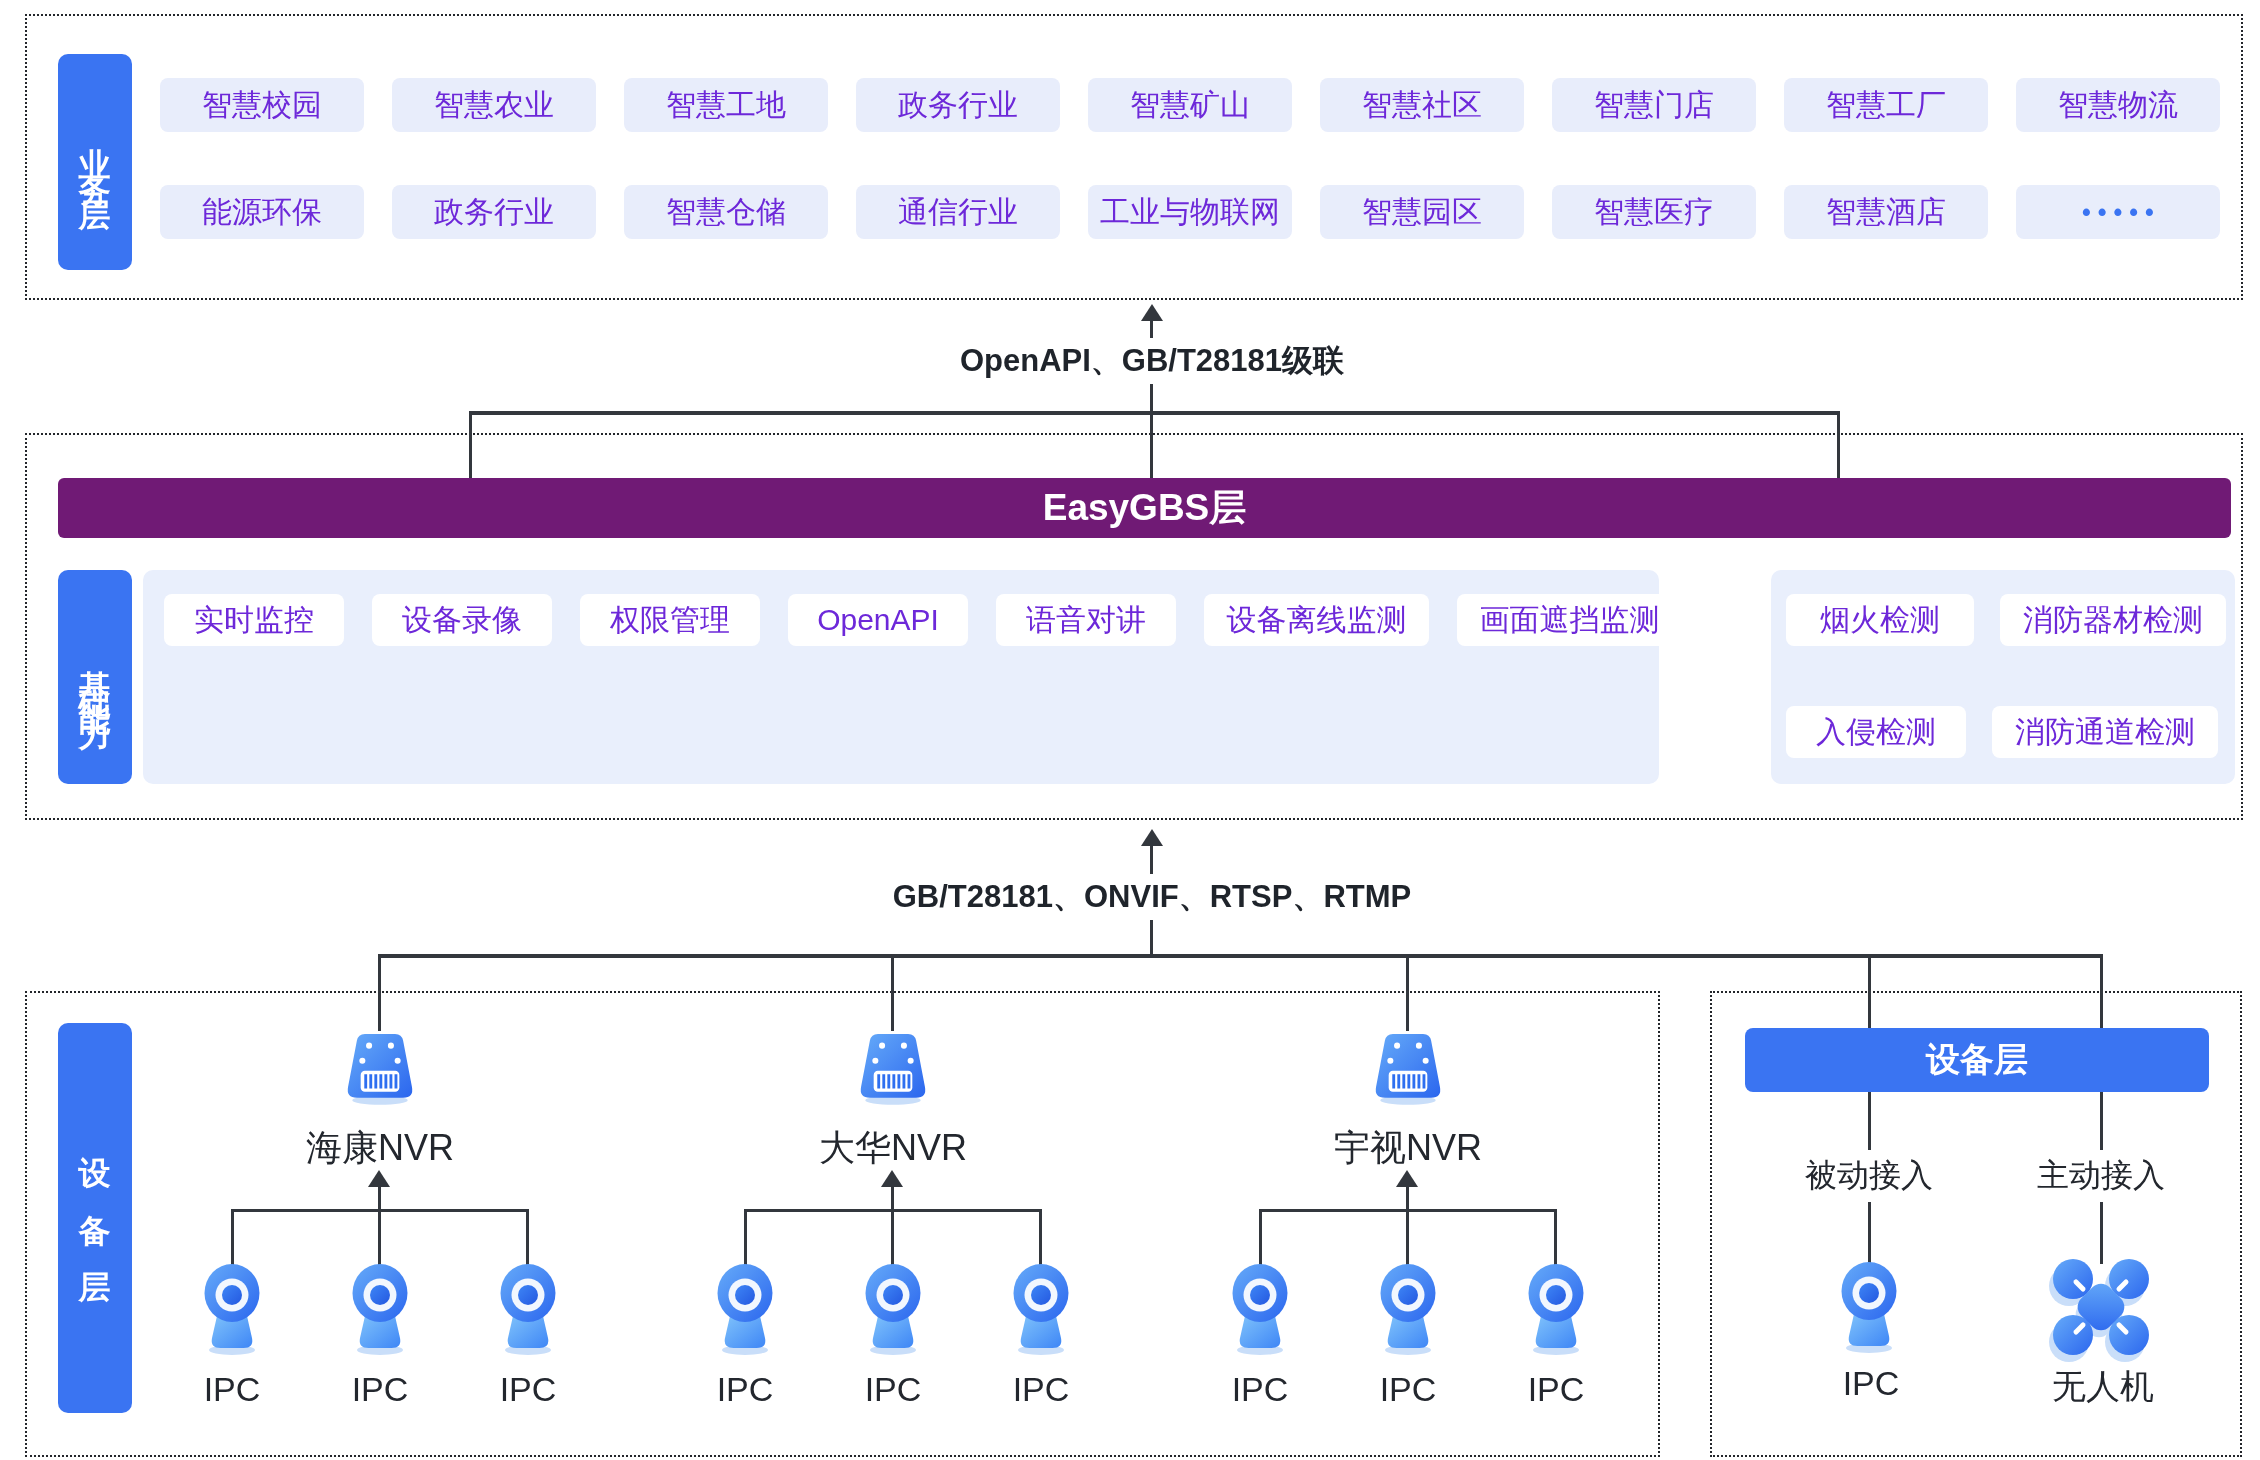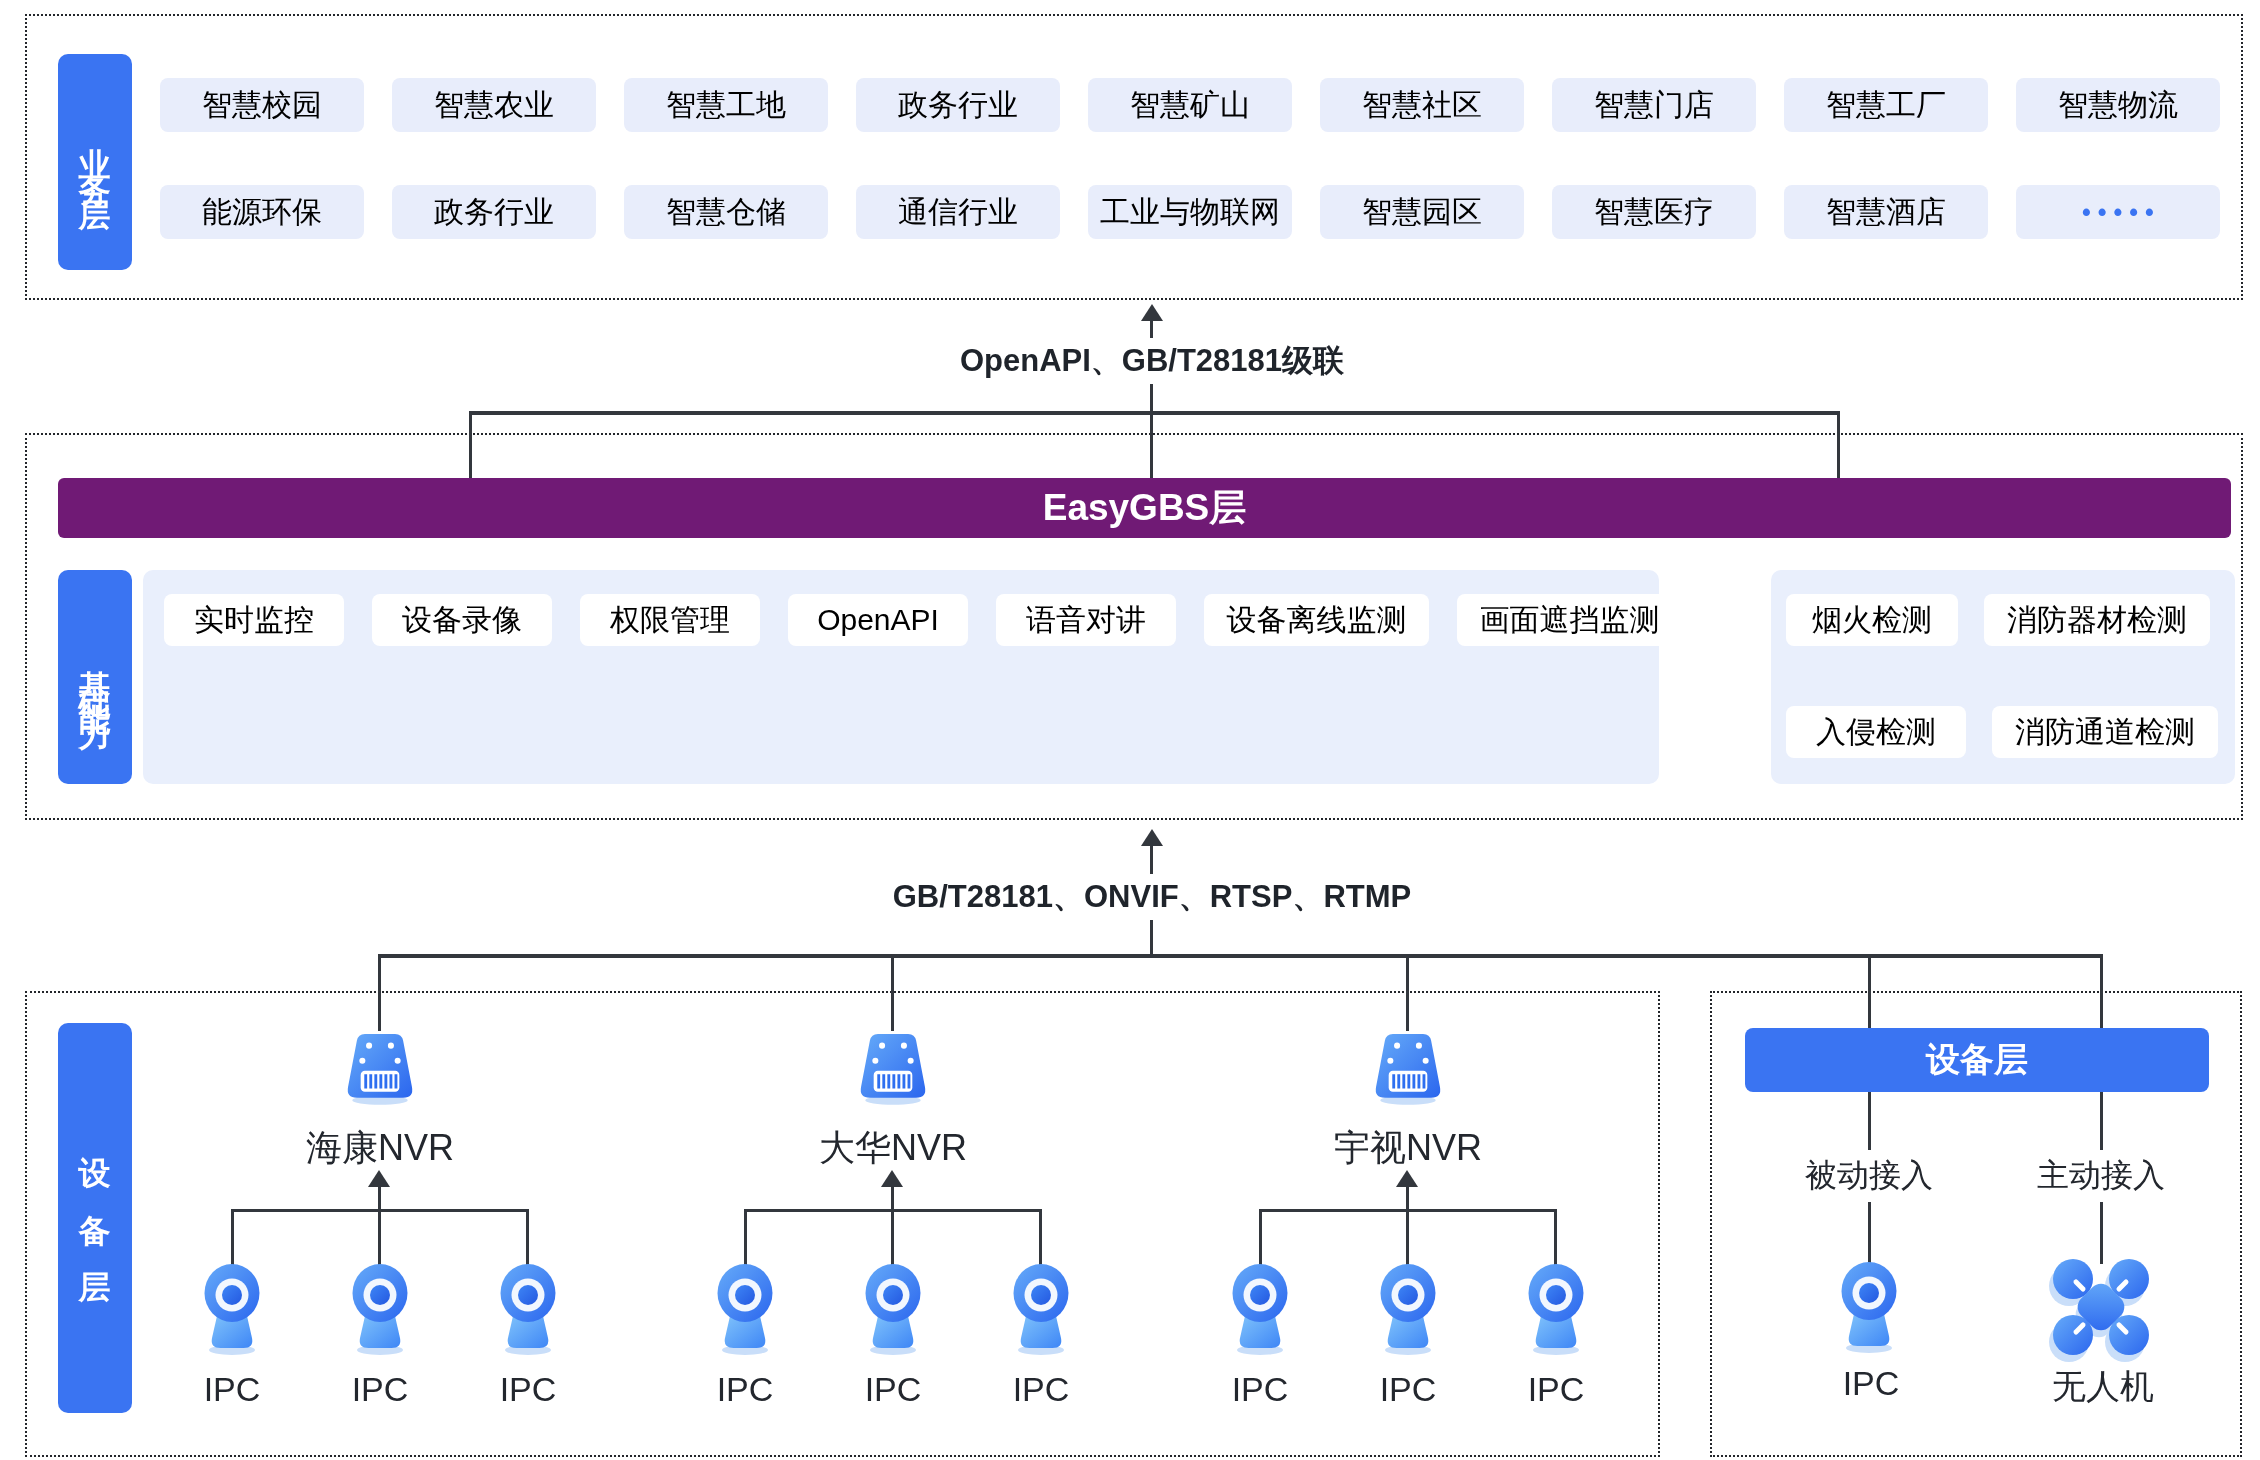--- a/index.html
+++ b/index.html
@@ -22,21 +22,21 @@
     color:#fff;font-size:37px;font-weight:700;display:flex;align-items:center;justify-content:center;z-index:6;
   }
   .panel-bar{
     position:absolute;left:33px;top:35px;width:464px;height:64px;background:#3A74F2;border-radius:8px;
     color:#fff;font-size:34px;font-weight:700;display:flex;align-items:center;justify-content:center;z-index:6;
   }
   .subpanel{position:absolute;background:#E9EFFC;border-radius:10px;}
   .chip-row{position:absolute;display:flex;gap:28px;z-index:6;}
   .chip{
     display:flex;align-items:center;justify-content:center;border-radius:8px;
-    font-size:30px;font-weight:500;color:#000000;box-sizing:border-box;flex:0 0 auto;height:100%;
+    font-size:30px;font-weight:500;color:#6d28d9;box-sizing:border-box;flex:0 0 auto;height:100%;
   }
   .chip.light{background:#E8EDFB;}
   .chip.white{background:#ffffff;}
   .w204{width:204px;}
   .w180{width:180px;}
   .w225{width:225px;}
   .dots{color:#3A74F2;font-size:25px;font-weight:700;letter-spacing:7px;padding-left:7px;}
   .line{position:absolute;background:#33373d;z-index:4;}
   .arrow-up{
     position:absolute;width:0;height:0;z-index:4;
@@ -120,21 +120,21 @@
       <span class="chip white w180">OpenAPI</span>
       <span class="chip white w180">语音对讲</span>
       <span class="chip white w225">设备离线监测</span>
       <span class="chip white w225">画面遮挡监测</span>
     </div>
   </div>
 
 
   <div class="subpanel" style="left:1744px;top:135px;width:464px;height:214px;">
     <div class="chip-row" style="left:15px;top:24px;height:52px;gap:26px;">
-      <span class="chip white" style="width:172px">烟火检测</span>
+      <span class="chip white" style="width:188px">烟火检测</span>
       <span class="chip white" style="width:226px">消防器材检测</span>
     </div>
     <div class="chip-row" style="left:15px;top:136px;height:52px;gap:26px;">
       <span class="chip white" style="width:180px">入侵检测</span>
       <span class="chip white" style="width:226px">消防通道检测</span>
     </div>
   </div>
 </div>
 
 <div class="layer-box" style="left:25px;top:991px;width:1635px;height:466px;">

